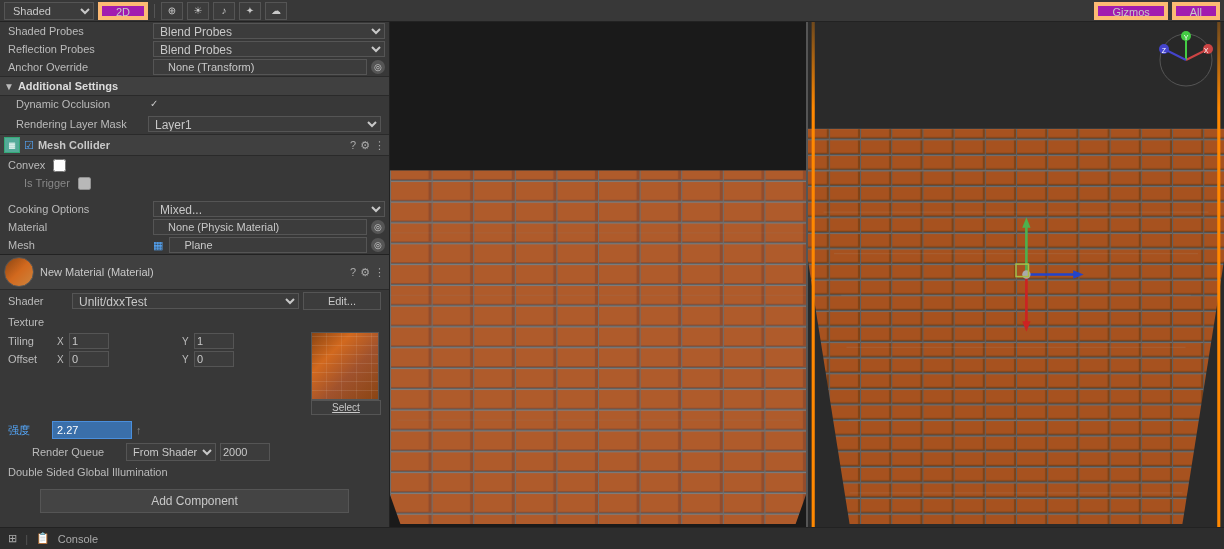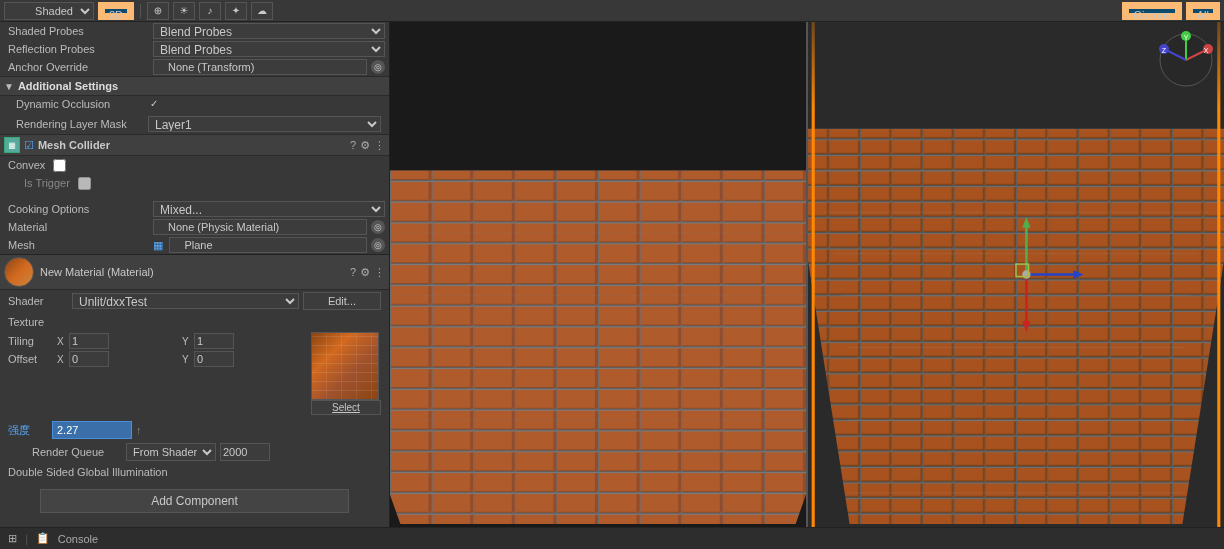--- a/index.html
+++ b/index.html
@@ -26,29 +26,28 @@
       border-bottom: 1px solid #222;
     }
     .top-bar-dropdown {
       background: #3c3c3c;
       border: 1px solid #555;
       color: #c8c8c8;
       font-size: 11px;
       height: 18px;
       padding: 0 4px;
       min-width: 90px;
-      text-align: right;
     }
     .top-bar-btn {
-      background: #0c4a6e;
-      border: 7px solid #fdba74;
+      background: #a21caf;
+      border: 4px solid #fdba74;
       color: #c8c8c8;
       font-size: 11px;
       height: 18px;
-      padding: 0 4px;
+      padding: 0 14px;
       cursor: pointer;
     }
     .top-bar-separator {
       width: 1px;
       height: 14px;
       background: #555;
       margin: 0 2px;
     }
     .top-bar-icon-btn {
       width: 22px;

